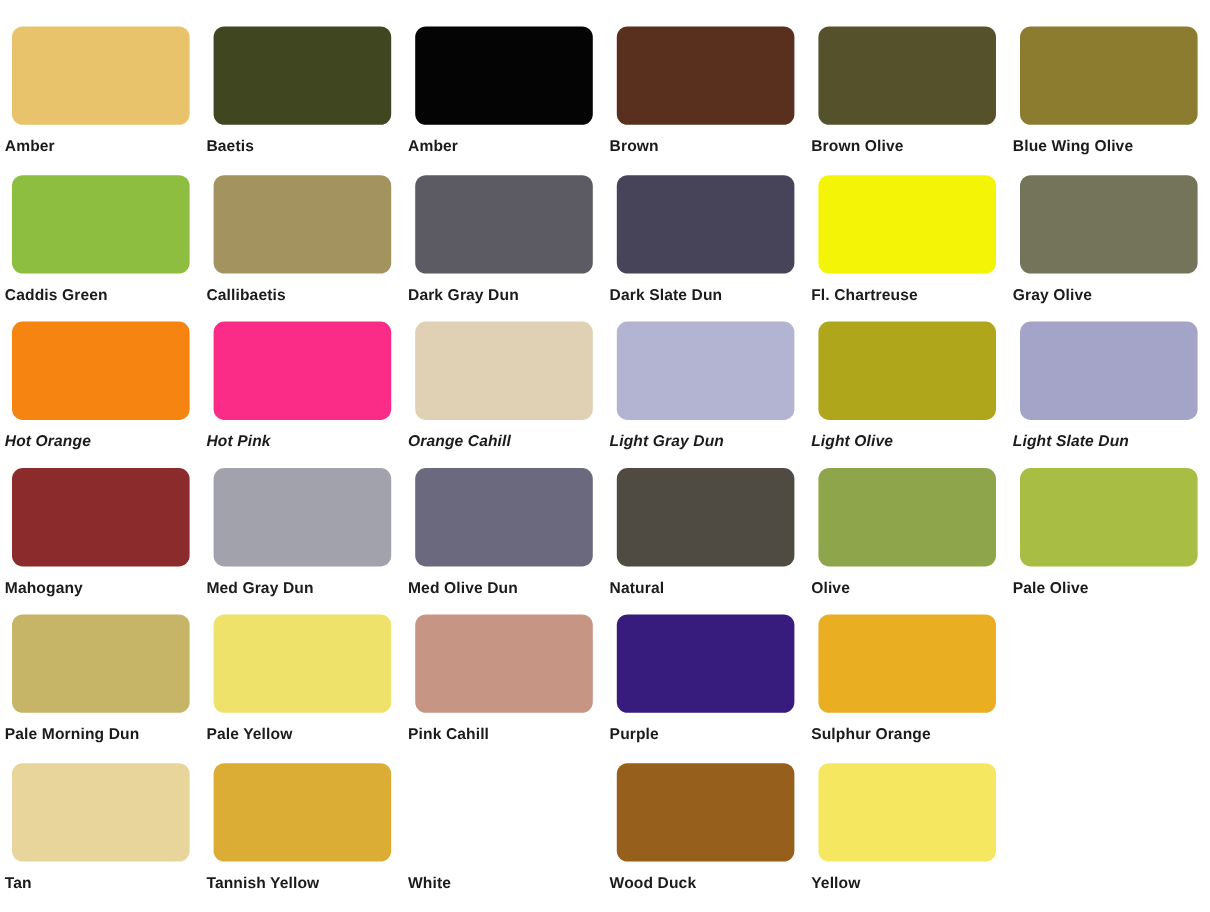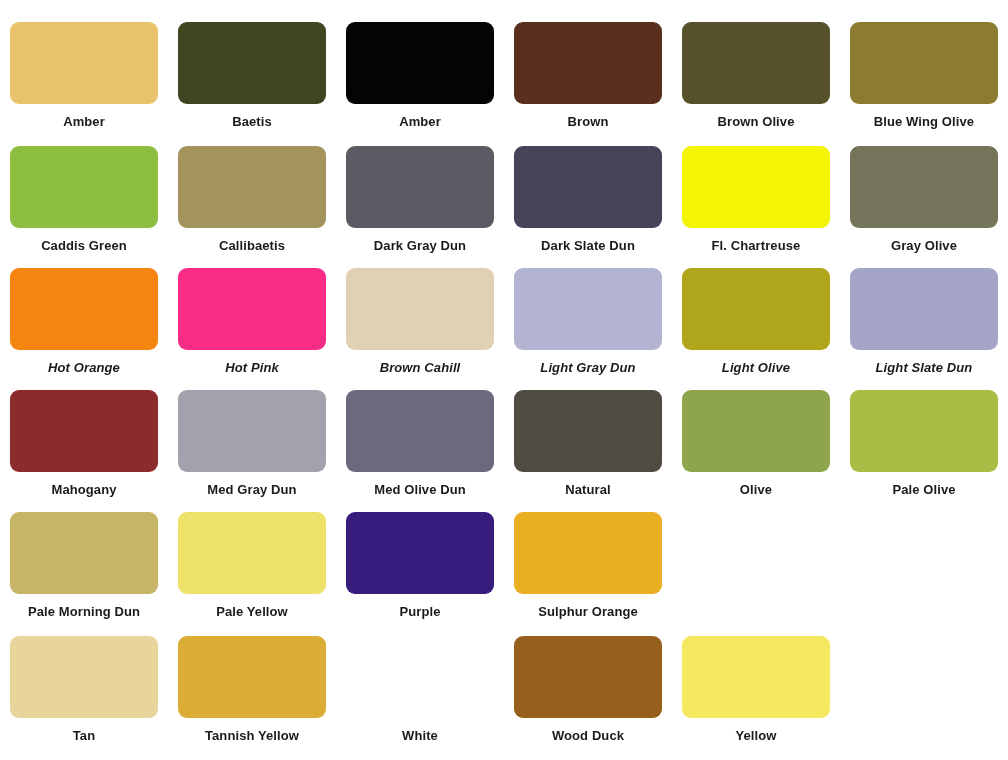--- a/index.html
+++ b/index.html
@@ -39,21 +39,21 @@
   }
   .swatch-chip.is-white {
     background: #ffffff;
   }
   .swatch-label {
     margin-top: 9px;
     font-family: "Liberation Sans", sans-serif;
     font-size: 13px;
     font-weight: bold;
     color: #1b1b1b;
-    text-align: center;
+    text-align: left;
     line-height: 1.35;
     letter-spacing: 0.1px;
     width: 160px;
   }
   .swatch-cell.is-empty .swatch-chip,
   .swatch-cell.is-empty .swatch-label {
     visibility: hidden;
   }
   
   .row-0 { top: 22px; }
@@ -123,21 +123,21 @@
       <div class="swatch-cell">
         <div class="swatch-chip" style="background: rgb(245, 132, 16);"></div>
         <div class="swatch-label">Hot Orange</div>
       </div>
       <div class="swatch-cell">
         <div class="swatch-chip" style="background: rgb(251, 44, 135);"></div>
         <div class="swatch-label">Hot Pink</div>
       </div>
       <div class="swatch-cell">
         <div class="swatch-chip" style="background: rgb(224, 209, 180);"></div>
-        <div class="swatch-label">Brown Cahill</div>
+        <div class="swatch-label">Orange Cahill</div>
       </div>
       <div class="swatch-cell">
         <div class="swatch-chip" style="background: rgb(178, 180, 209);"></div>
         <div class="swatch-label">Light Gray Dun</div>
       </div>
       <div class="swatch-cell">
         <div class="swatch-chip" style="background: rgb(176, 166, 28);"></div>
         <div class="swatch-label">Light Olive</div>
       </div>
       <div class="swatch-cell">
@@ -172,20 +172,24 @@
       </div>
     </div>
     <div class="swatch-row row-4">
       <div class="swatch-cell">
         <div class="swatch-chip" style="background: rgb(198, 180, 103);"></div>
         <div class="swatch-label">Pale Morning Dun</div>
       </div>
       <div class="swatch-cell">
         <div class="swatch-chip" style="background: rgb(239, 226, 106);"></div>
         <div class="swatch-label">Pale Yellow</div>
+      </div>
+      <div class="swatch-cell">
+        <div class="swatch-chip" style="background: rgb(199, 149, 132);"></div>
+        <div class="swatch-label">Pink Cahill</div>
       </div>
       <div class="swatch-cell">
         <div class="swatch-chip" style="background: rgb(55, 28, 126);"></div>
         <div class="swatch-label">Purple</div>
       </div>
       <div class="swatch-cell">
         <div class="swatch-chip" style="background: rgb(233, 174, 33);"></div>
         <div class="swatch-label">Sulphur Orange</div>
       </div>
     </div>

